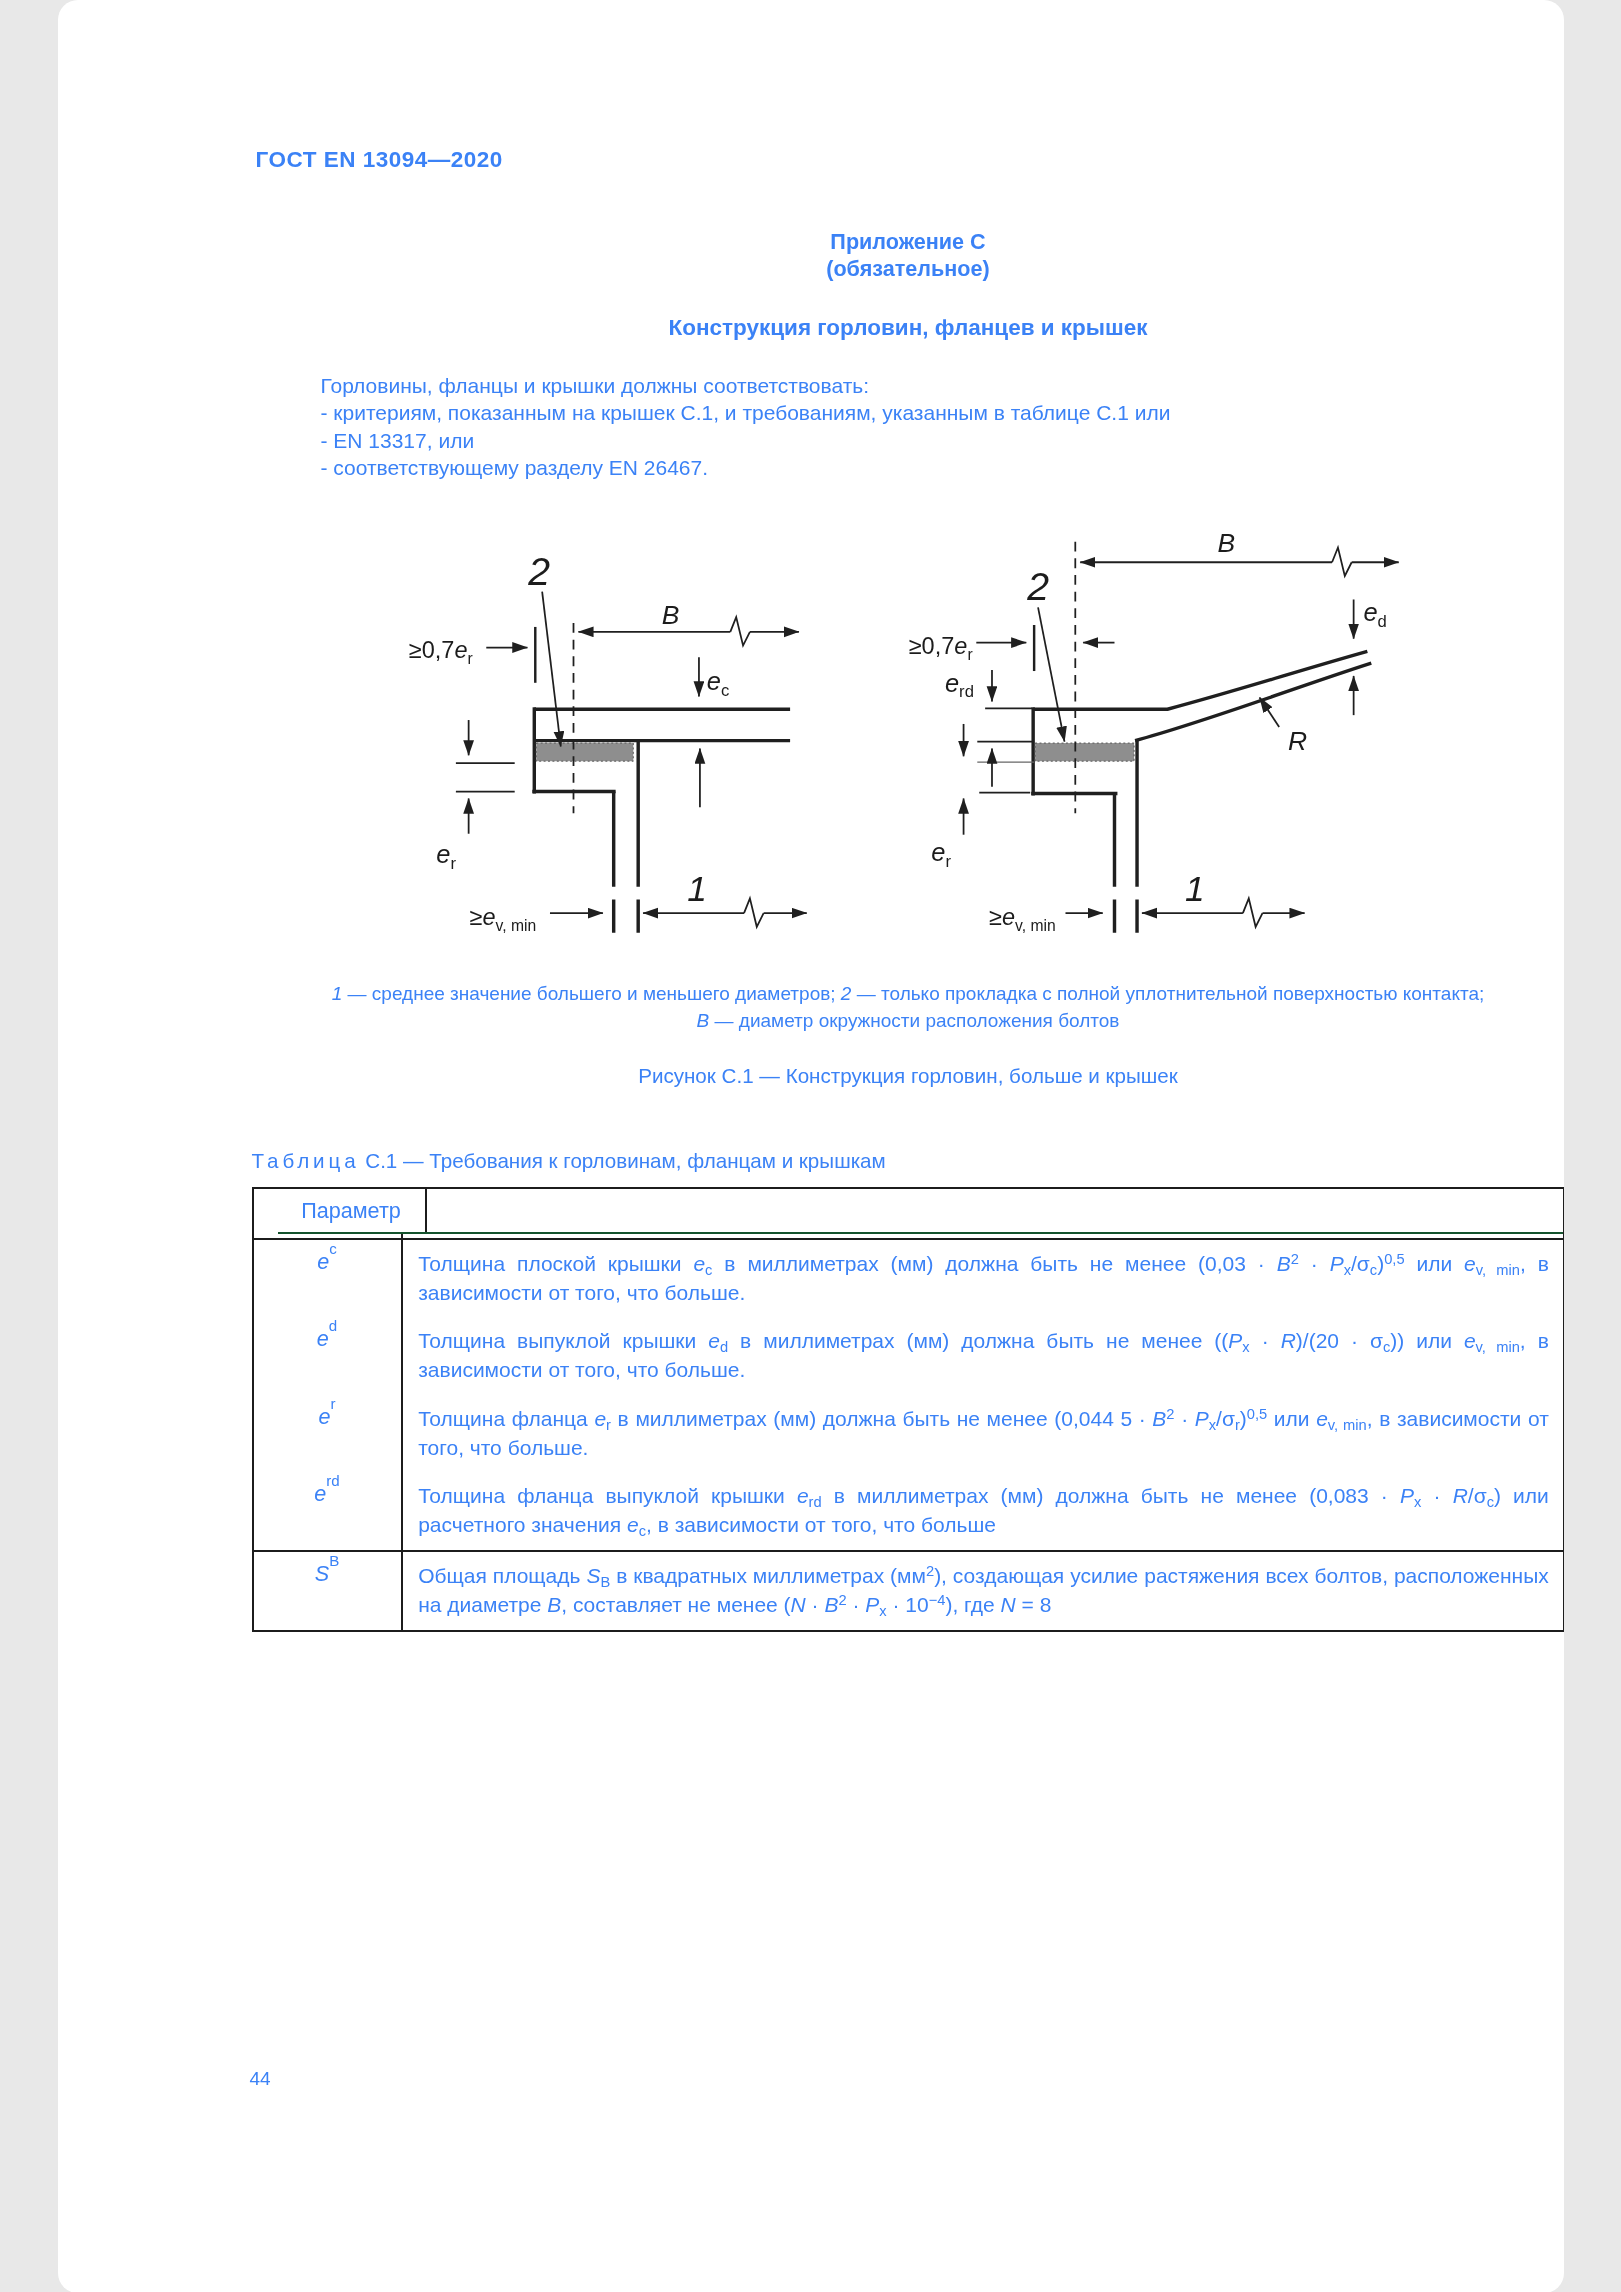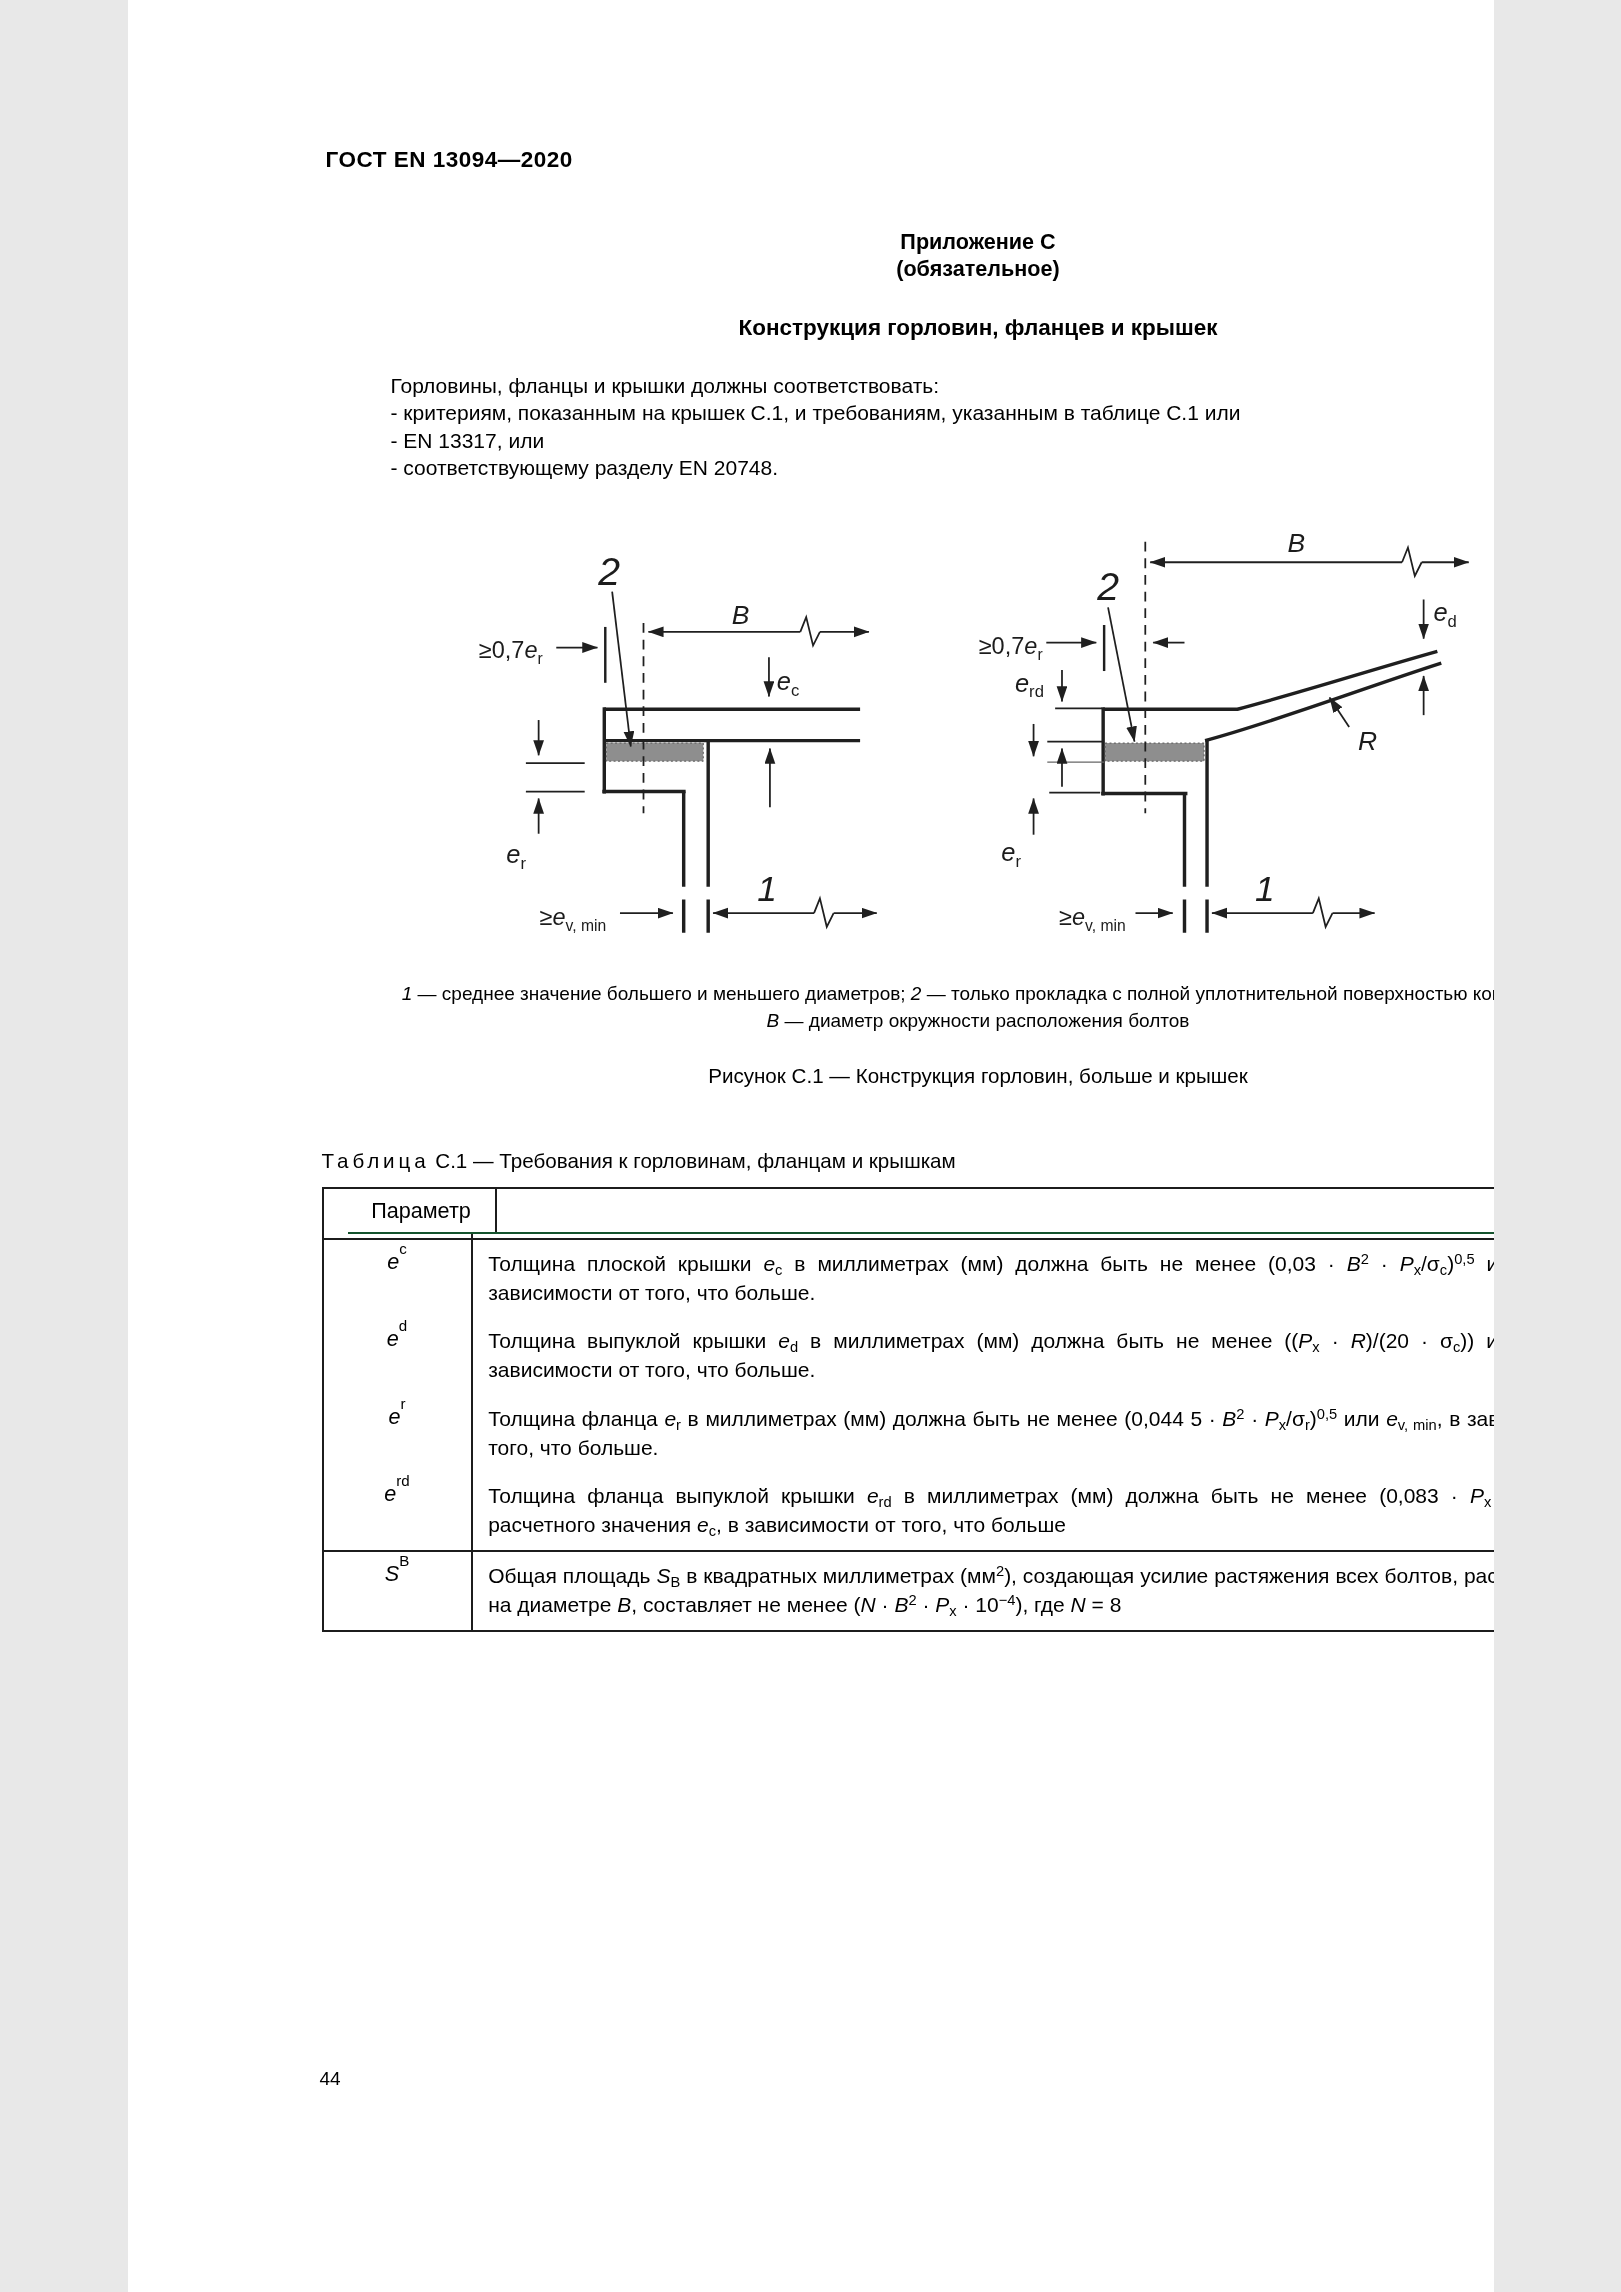--- a/index.html
+++ b/index.html
@@ -1,17 +1,17 @@
 <!DOCTYPE html>
 <html><head>
 <meta charset="utf-8">
 <style>
   html,body{margin:0;padding:0;background:#e8e8e8;}
-  .page{position:relative;width:1366px;height:2293px;background:#ffffff;margin:0 auto;
-        font-family:"Liberation Sans", sans-serif;color:#000000;overflow:hidden;}
+  .page{position:relative;width:1506px;height:2293px;background:#ffffff;margin:0 auto;
+        font-family:"Liberation Sans", sans-serif;color:#3b82f6;overflow:hidden;border-radius:20px;}
   .abs{position:absolute;}
   .hdr{left:198px;top:147px;font-size:22.5px;font-weight:bold;letter-spacing:0.5px;}
   .centered{left:194px;width:1313px;text-align:center;}
   .appendix{top:228px;font-size:21.6px;font-weight:bold;line-height:27.4px;}
   .sect-title{top:315px;font-size:22.5px;font-weight:bold;}
   .intro{left:263px;top:372px;width:1215px;font-size:21px;line-height:27.4px;}
   .legend{top:980px;font-size:19px;line-height:27.4px;}
   .fig-caption{top:1064px;font-size:20.6px;}
   .tbl-title{left:194px;top:1149px;font-size:20.6px;}
   .tbl-title .sp{letter-spacing:3.9px;}
@@ -45,21 +45,21 @@
     <div>Приложение С</div>
     <div>(обязательное)</div>
   </div>
 
   <div class="abs centered sect-title">Конструкция горловин, фланцев и крышек</div>
 
   <div class="abs intro">
     <div>Горловины, фланцы и крышки должны соответствовать:</div>
     <div>- критериям, показанным на крышек С.1, и требованиям, указанным в таблице С.1 или</div>
     <div>- EN 13317, или</div>
-    <div>- соответствующему разделу EN 20748.</div>
+    <div>- соответствующему разделу EN 26467.</div>
   </div>
 
   <svg class="abs" style="left:196px;top:521px;" width="1229" height="451" viewBox="200 532 1254 460">
     <defs>
       <marker id="ah" markerUnits="userSpaceOnUse" markerWidth="17" markerHeight="12" refX="15.5" refY="5.5" orient="auto-start-reverse">
         <polygon points="0,0 16,5.5 0,11" fill="#1f1f1f"></polygon>
       </marker>
     </defs>
 
     <g stroke="#1f1f1f" fill="none">

